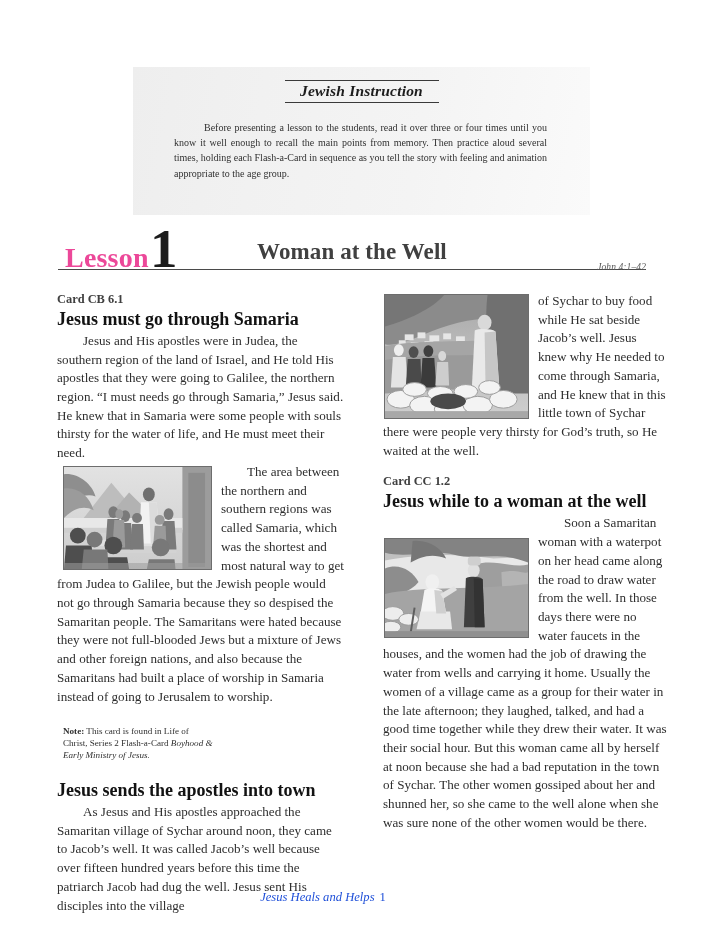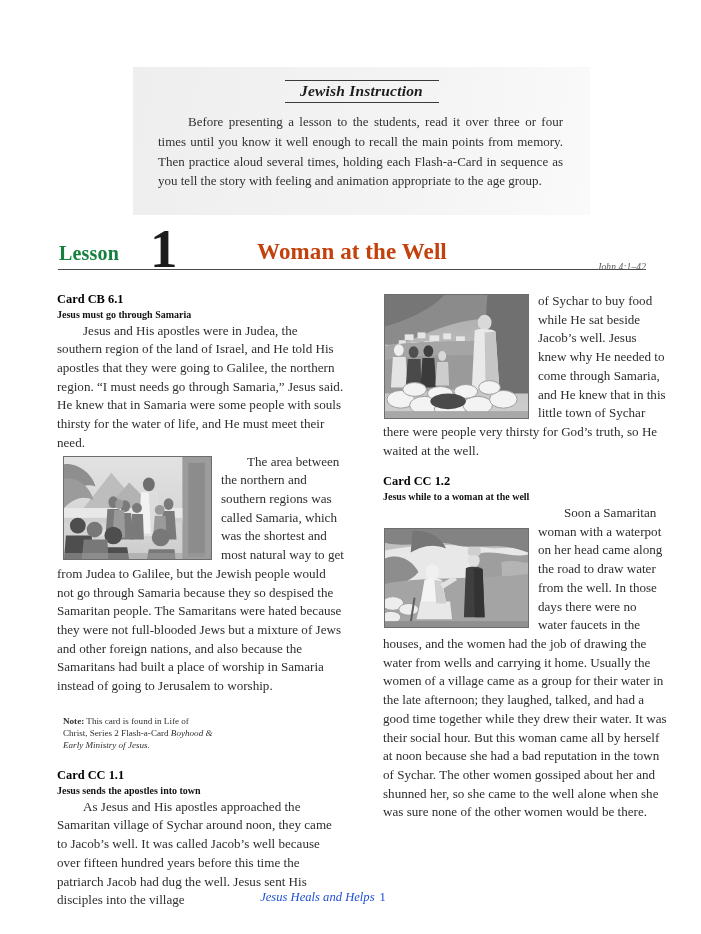--- a/index.html
+++ b/index.html
@@ -44,26 +44,26 @@
     letter-spacing: .2px;
     color: #1d1d1d;
     border-top: 1.3px solid #3a3a3a;
     border-bottom: 1.3px solid #3a3a3a;
     width: 154px;
     margin: 3px auto 9px auto;
     padding: 1px 0 2px 0;
     line-height: 1.15;
   }
   .ti-body {
-    font-size: 13px;
+    font-size: 10px;
     line-height: 1.53;
     text-align: justify;
     text-indent: 30px;
     color: #313131;
-    margin: 1px;
+    margin: 17px;
     padding: 0 4px 0 2px;
   }
 
   
   .lesson-head {
     position: absolute;
     left: 58px;
     top: 233px;
     width: 588px;
     height: 38px;
@@ -71,46 +71,46 @@
   .lesson-rule {
     position: absolute;
     left: 0;
     top: 36px;
     width: 588px;
     height: 1.4px;
     background: #4a4a4a;
   }
   .lesson-word {
     position: absolute;
-    left: 1px;
+    left: 7px;
     top: 9px;
-    font-size: 20px;
-    font-weight: bold;
-    color: #15803d;
+    font-size: 28px;
+    font-weight: bold;
+    color: #ec4899;
     letter-spacing: .2px;
   }
   .lesson-num {
     position: absolute;
     left: 92px;
     top: -12px;
     font-size: 55px;
     font-weight: bold;
     line-height: 1;
     color: #1c1c1c;
     font-family: "Liberation Serif", "DejaVu Serif", serif;
   }
   .lesson-title {
     position: absolute;
     left: 0;
     top: 6px;
     width: 588px;
     text-align: center;
     font-size: 23px;
     font-weight: bold;
-    color: #c2410c;
+    color: #404040;
     letter-spacing: .1px;
   }
   .scripture-ref {
     position: absolute;
     left: 0;
     top: 262px;
     width: 646px;
     text-align: right;
     font-style: italic;
     font-size: 9.5px;
@@ -126,26 +126,26 @@
     font-size: 13.1px;
     line-height: 1.43;
     color: #2e2e2e;
   }
   .col-left  { left: 57px; }
   .col-right { left: 383px; width: 284px; }
 
   .card-label {
     font-weight: bold;
     font-size: 12.4px;
-    color: #000000;
+    color: #404040;
     line-height: 1.25;
   }
   .card-head {
     font-weight: bold;
-    font-size: 10px;
+    font-size: 18px;
     color: #121212;
     line-height: 1.3;
     margin-bottom: 1px;
   }
   p.body {
     margin: 0;
     text-indent: 26px;
     text-align: left;
     line-height: 1.43;
   }
@@ -301,21 +301,20 @@
 
     <p class="body">The area between the northern and southern regions was called Samaria, which was the shortest and most natural way to get from Judea to Galilee, but the Jewish people would not go through Samaria because they so despised the Samaritan people.  The Samaritans were hated because they were not full-blooded Jews but a mixture of Jews and other foreign nations, and also because the Samaritans had built a place of worship in Samaria instead of going to Jerusalem to worship.</p>
 
     <div class="note">
       <b>Note:</b><span> This card is found in Life of Christ, Series 2 Flash-a-Card </span><i>Boyhood &amp; Early Ministry of Jesus.</i>
     </div>
 
     <div class="clear"></div>
     <div class="gap"></div>
 
-    <div class="card-label">Card CC 1.1</div>
     <div class="card-head">Jesus sends the apostles into town</div>
     <p class="body">As Jesus and His apostles approached the Samaritan village of Sychar around noon, they came to Jacob’s well.  It was called Jacob’s well because over fifteen hundred years before this time the patriarch Jacob had dug the well.  Jesus sent His disciples into the village</p>
   </div>
 
   <div class="col col-right">
 
     <div class="figure fig-r1">
       <svg class="illus" viewBox="0 0 145 125" preserveAspectRatio="none">
         <defs>
           <linearGradient id="skyB" x1="0" y1="0" x2="0" y2="1">

